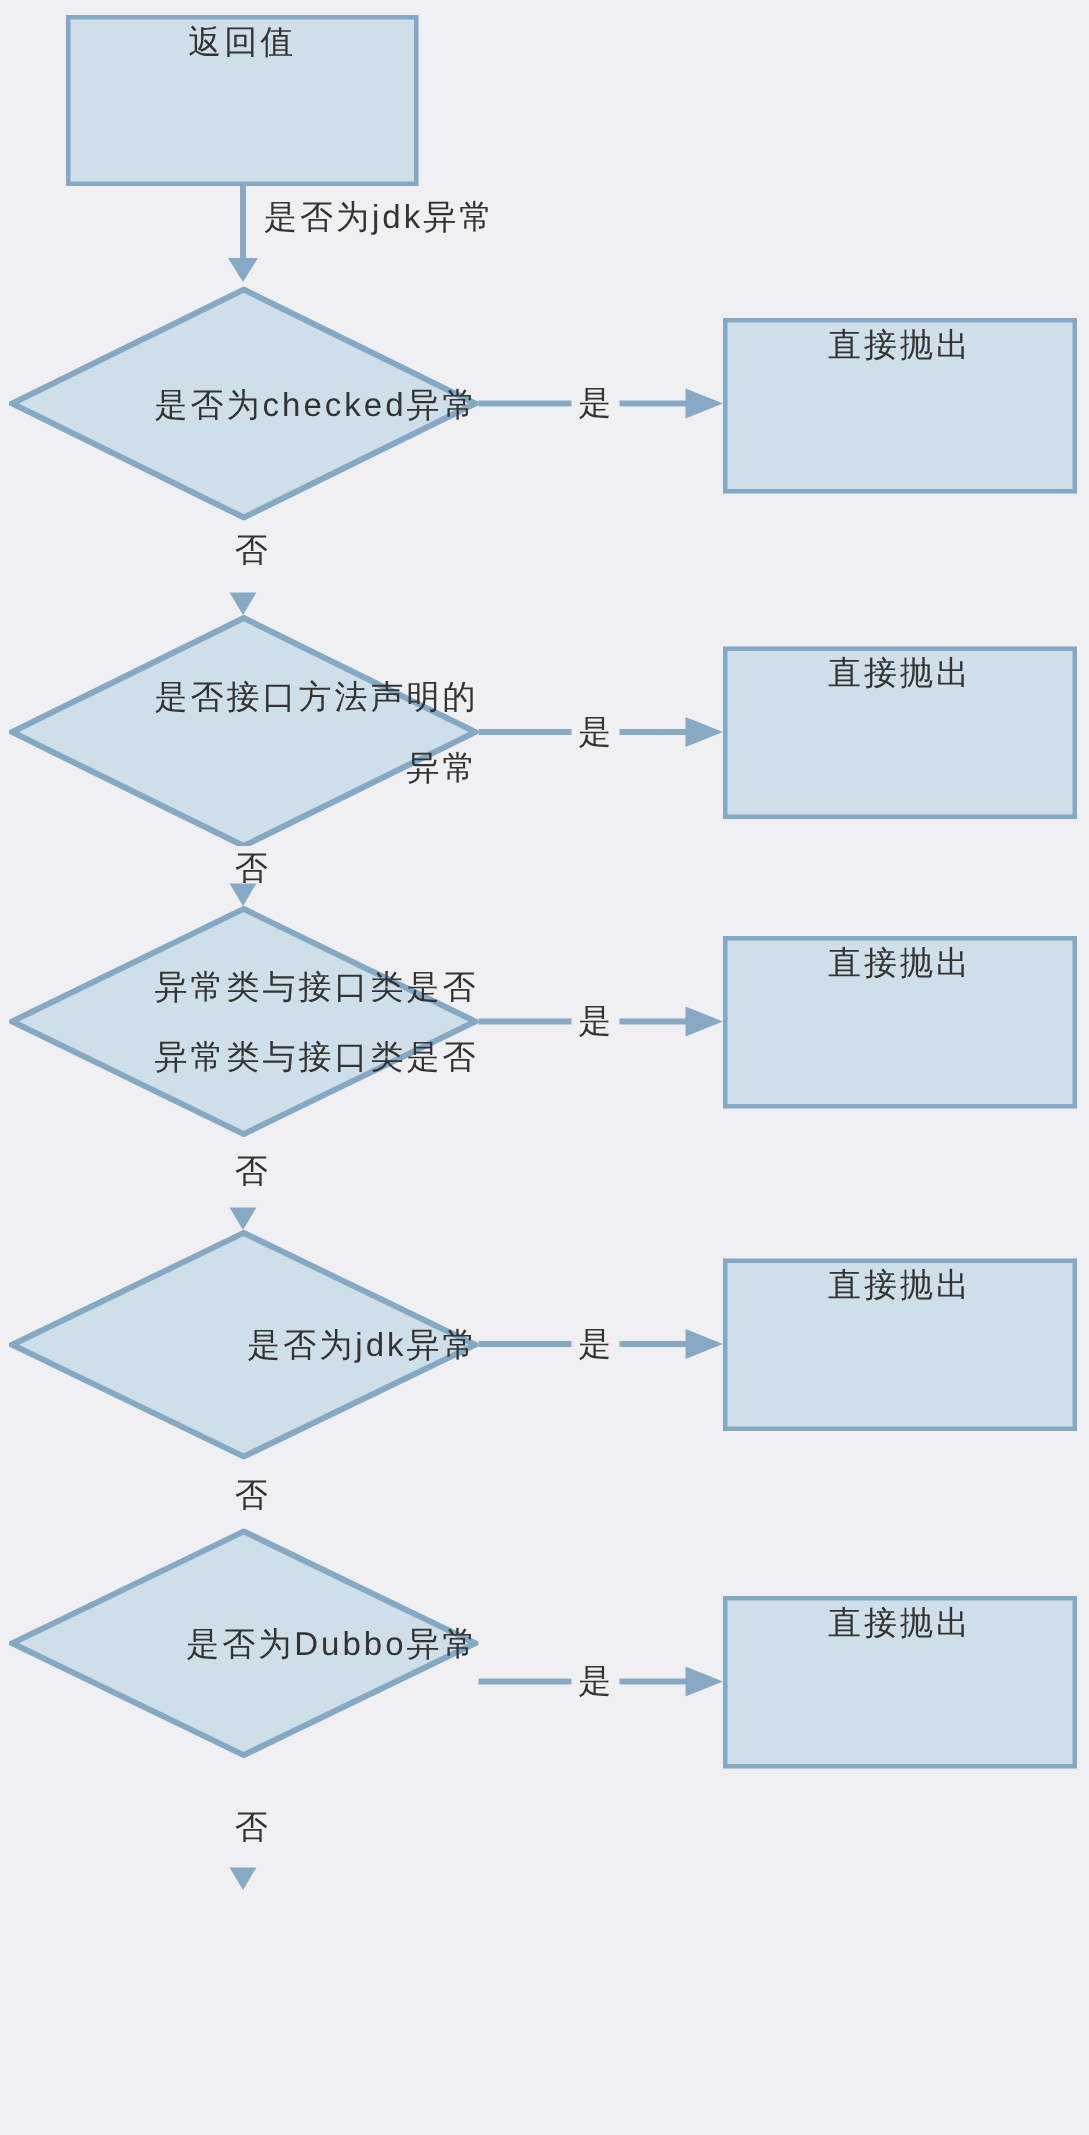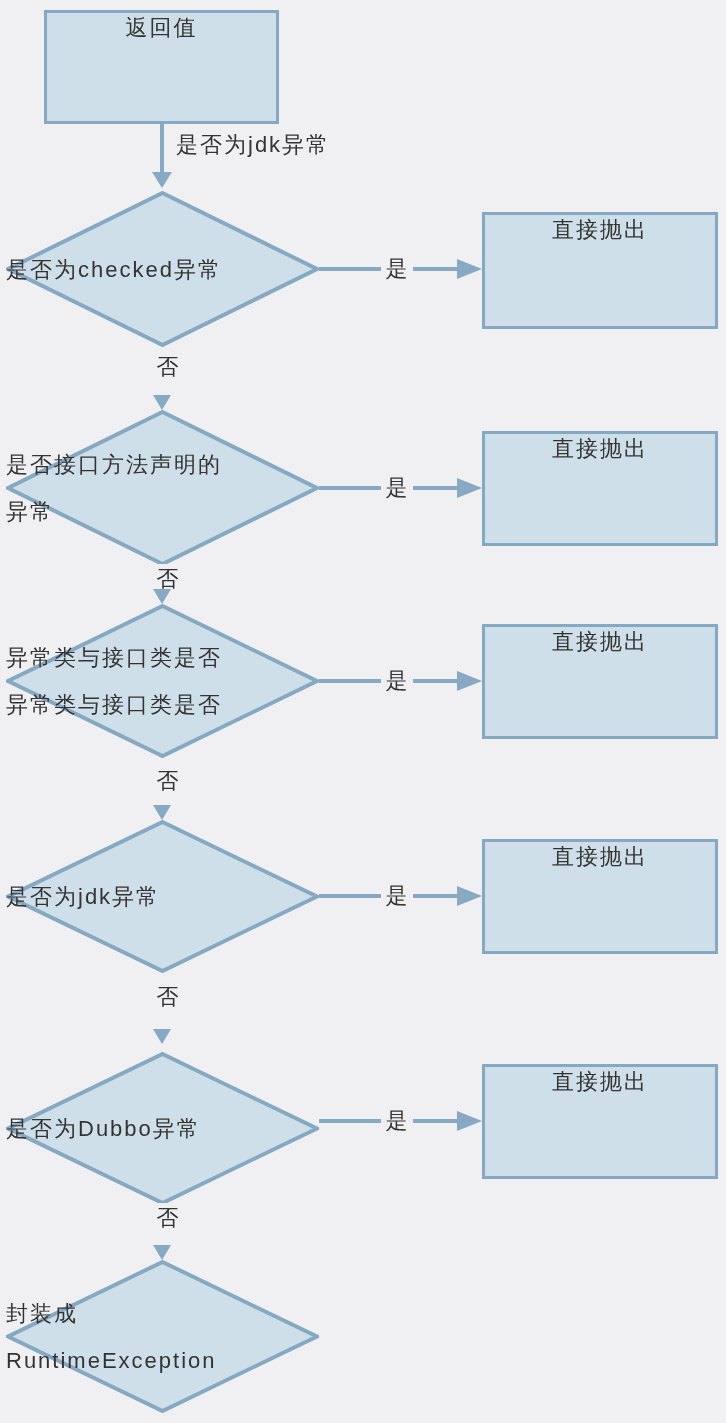--- a/index.html
+++ b/index.html
@@ -20,21 +20,21 @@
     position:absolute;box-sizing:border-box;
     background:var(--node-fill);border:3px solid var(--node-border);
     display:flex;align-items:flex-start;justify-content:center;
     font-size:22px;letter-spacing:2px;
   }
   .diamond{position:absolute;}
   .diamond svg{display:block;}
   .diamond polygon{fill:var(--node-fill);stroke:var(--node-border);stroke-width:4;}
   .dlabel{
     position:absolute;inset:0;display:flex;flex-direction:column;
-    align-items:flex-start;justify-content:center;text-align:center;
+    align-items:flex-end;justify-content:center;text-align:center;
     font-size:22px;letter-spacing:2px;line-height:47px;
   }
   .hline{position:absolute;height:4px;background:var(--arrow-color);}
   .vline{position:absolute;width:4px;background:var(--arrow-color);}
   .ah-right{
     position:absolute;width:0;height:0;
     border-top:10px solid transparent;border-bottom:10px solid transparent;
     border-left:25px solid var(--arrow-color);
   }
   .ah-down{
@@ -128,40 +128,31 @@
   </div>
   <div class="hline" style="left:319px;top:894px;width:140px;"></div>
   <div class="ah-right" style="left:457px;top:886px;"></div>
   <div class="edge-label" style="left:381px;top:881px;width:32px;height:30px;">是</div>
   <div class="node-rect" style="left:482px;top:839px;width:236px;height:115px;">
     <span>直接抛出</span>
   </div>
   <div class="edge-label" style="left:151px;top:982px;width:34px;height:30px;">否</div>
   <div class="ah-down" style="left:153px;top:1029px;"></div>
 
-  <div class="diamond" style="left:6px;top:1052px;">
+  <div class="diamond" style="left:6px;top:1019px;">
     <svg width="313" height="153" viewBox="0 0 313 156" preserveAspectRatio="none">
       <polygon points="156.5,2 311,78 156.5,154 2,78"></polygon>
     </svg>
     <div class="dlabel">
       <span>是否为Dubbo异常</span>
     </div>
   </div>
   <div class="hline" style="left:319px;top:1119px;width:140px;"></div>
   <div class="ah-right" style="left:457px;top:1111px;"></div>
   <div class="edge-label" style="left:381px;top:1106px;width:32px;height:30px;">是</div>
   <div class="node-rect" style="left:482px;top:1064px;width:236px;height:115px;">
     <span>直接抛出</span>
   </div>
   <div class="edge-label" style="left:151px;top:1203px;width:34px;height:30px;">否</div>
   <div class="ah-down" style="left:153px;top:1245px;"></div>
 
-  <div class="diamond" style="left:6px;top:1260px;">
-    <svg width="313" height="153" viewBox="0 0 313 156" preserveAspectRatio="none">
-      <polygon points="156.5,2 311,78 156.5,154 2,78"></polygon>
-    </svg>
-    <div class="dlabel">
-      <span>封装成</span>
-      <span>RuntimeException</span>
-    </div>
-  </div>
 
 </div>
 
 </body></html>

